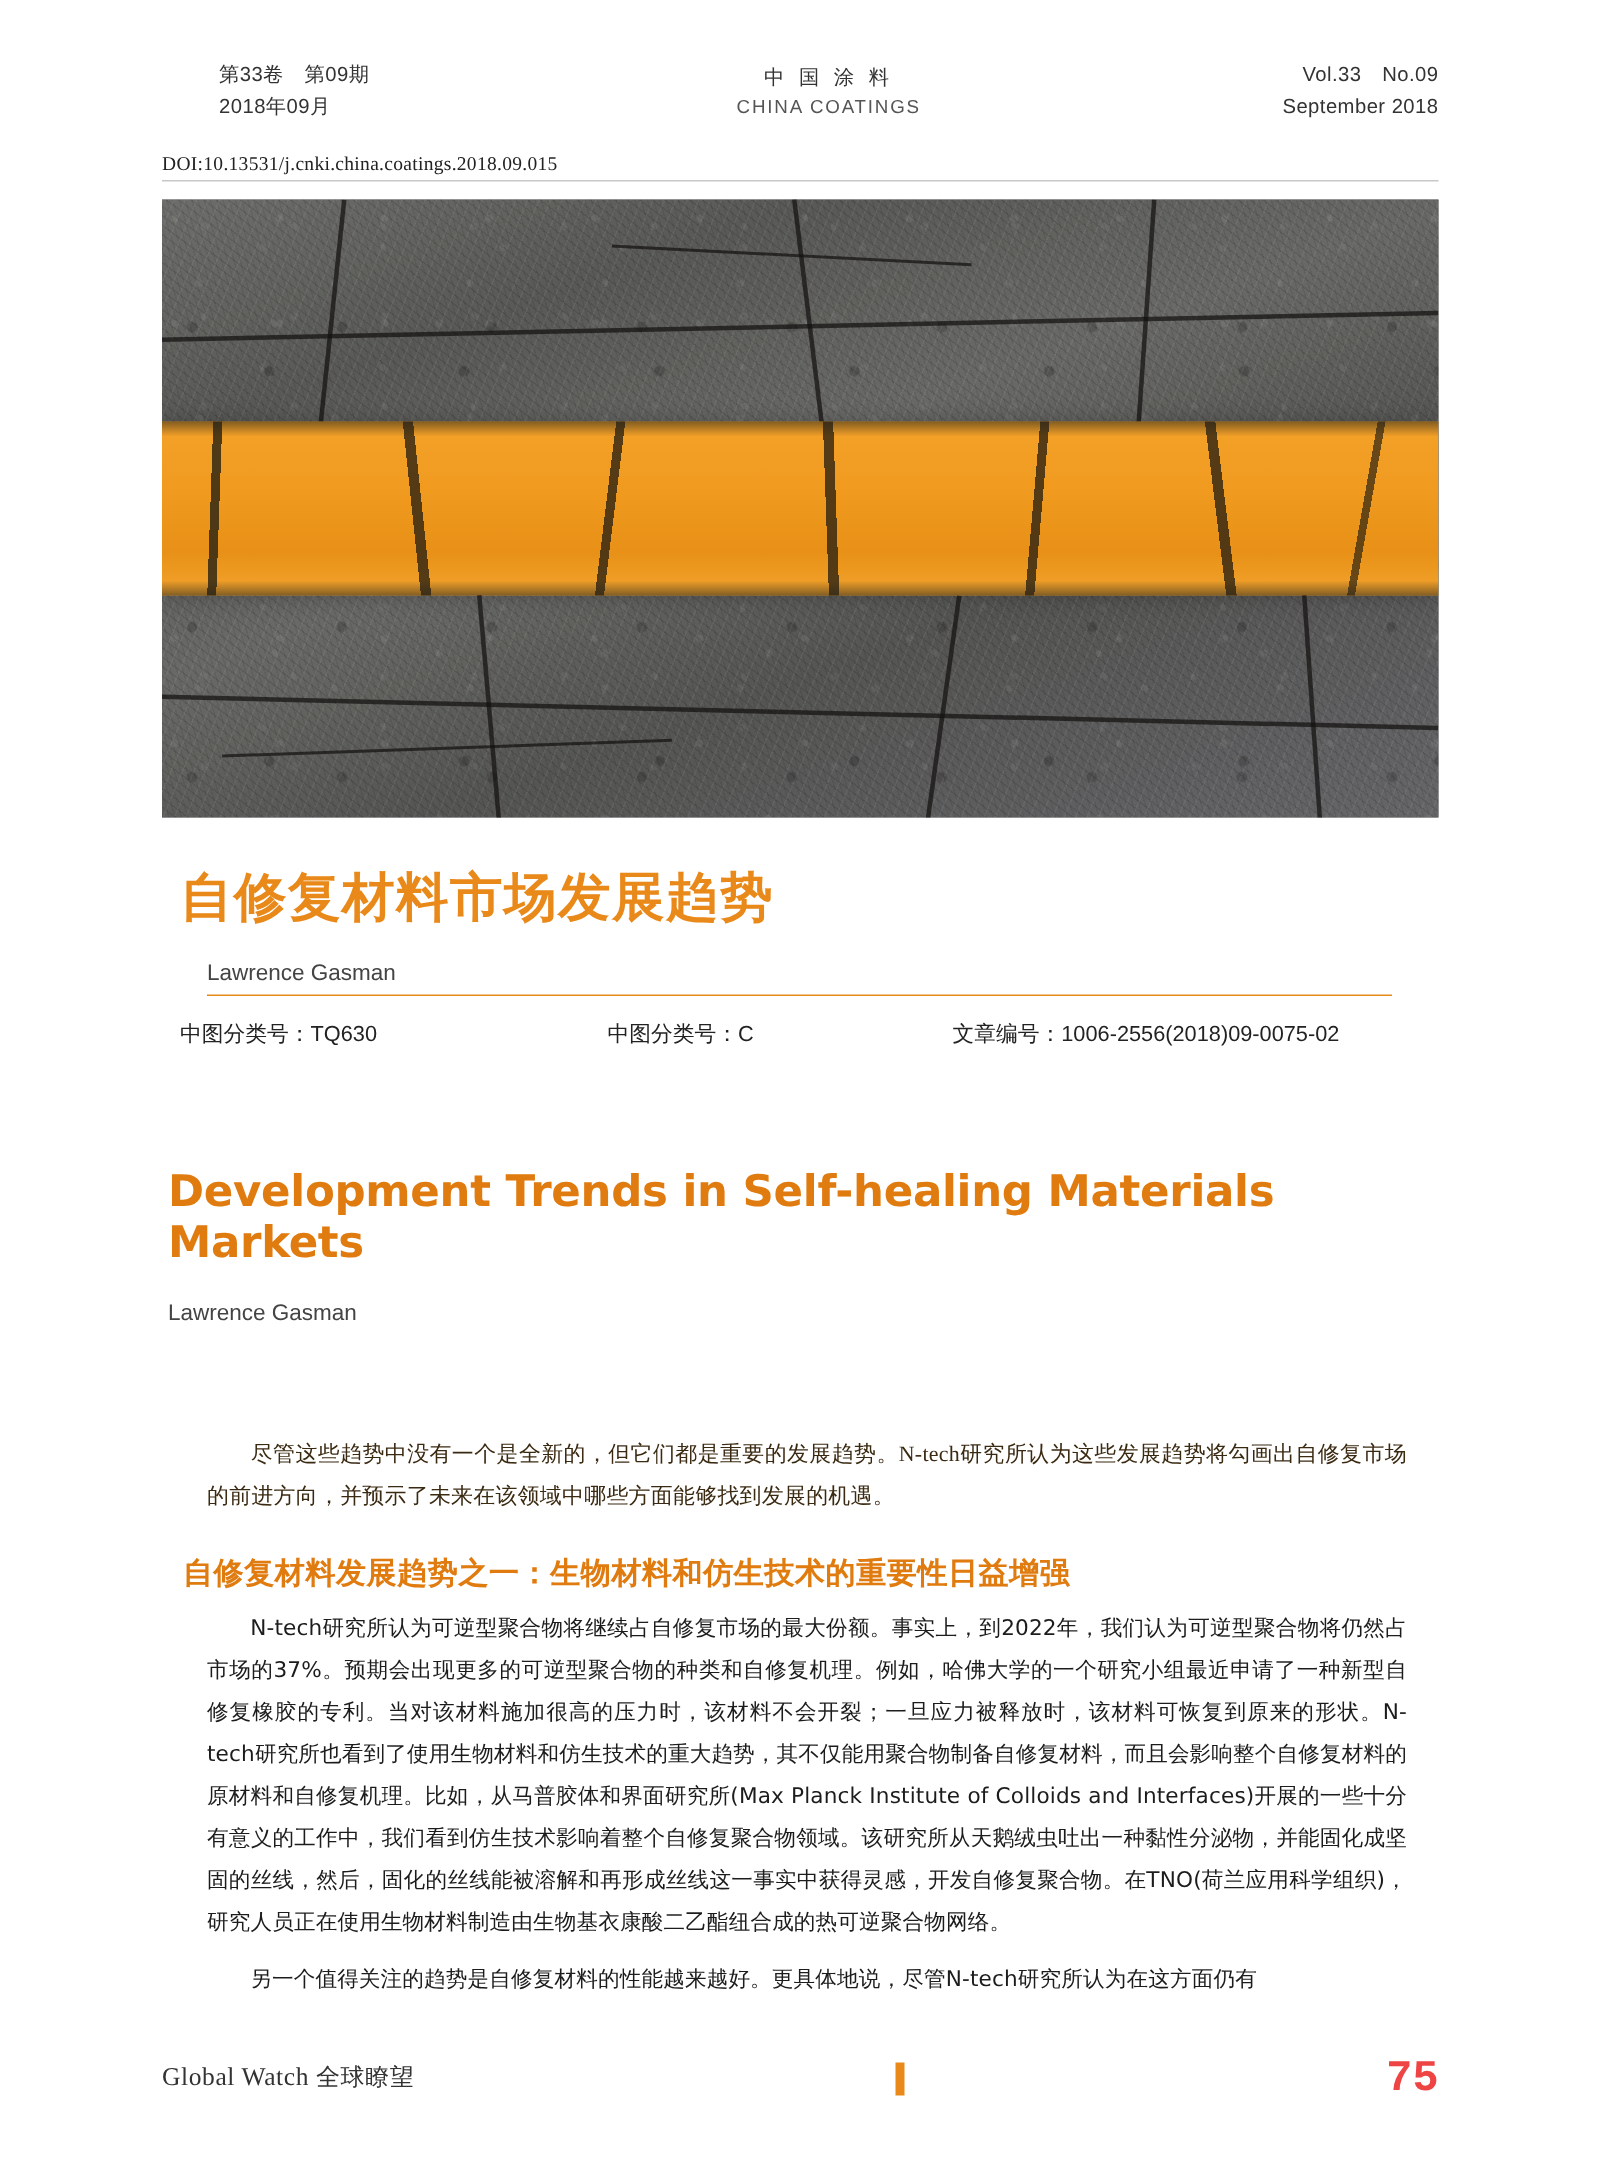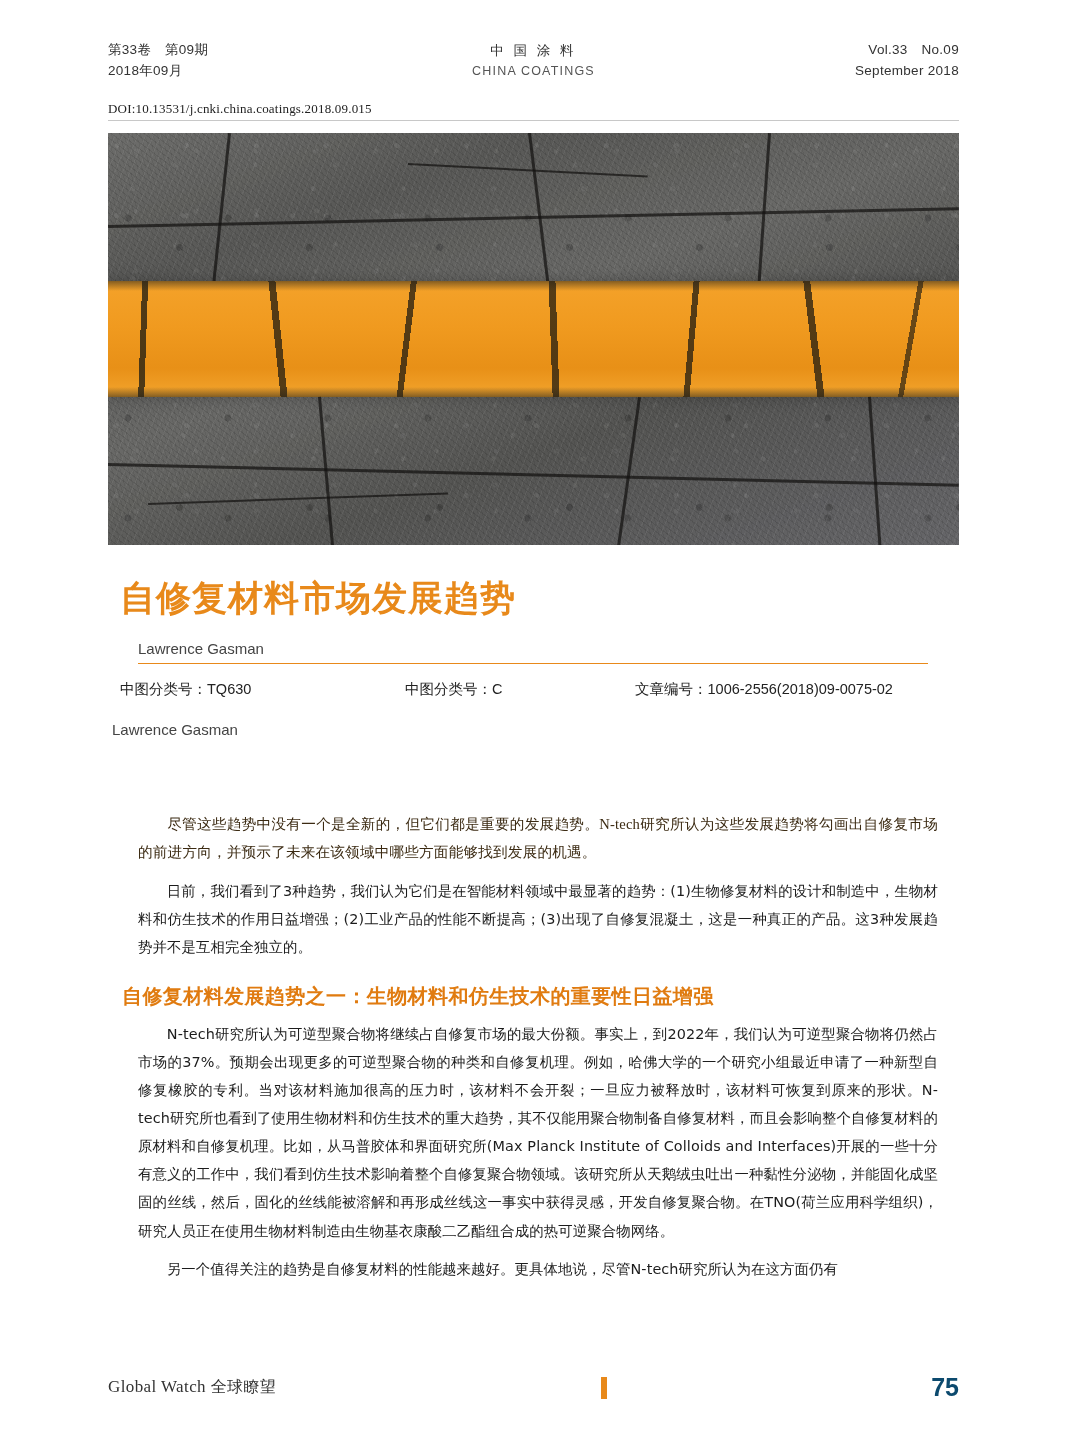--- a/index.html
+++ b/index.html
@@ -15,25 +15,26 @@
     position:relative;
     width:1067px; height:1448px;
     box-sizing:border-box;
     padding:40px 108px 0 108px;
   }
 
   
   .runhead {
     display:flex;
     justify-content:space-between;
-    align-items:center;
+    align-items:flex-end;
     font-family:"Liberation Sans", sans-serif;
     font-size:13.5px;
     color:#333;
     letter-spacing:0.3px;
+    margin-left:38px;
   }
   .runhead .col { line-height:1.55; }
   .runhead .col.left { text-align:left; width:260px; }
   .runhead .col.center { text-align:center; width:300px; }
   .runhead .col.right { text-align:right; width:260px; }
   .runhead .cn-journal { letter-spacing:3px; }
   .runhead .en-journal { letter-spacing:1.2px; color:#555; font-size:12.5px; }
 
   .doi {
     font-family:"Liberation Serif", serif;
@@ -211,24 +212,24 @@
   }
   .footer .label {
     font-family:"Liberation Serif", serif;
     font-size:17px;
     color:#333;
     letter-spacing:0.4px;
   }
   .footer .label .cn { font-family:"DejaVu Sans", sans-serif; font-size:16px; }
   .footer .bar { width:6px; height:22px; background:#e8891a; }
   .footer .pageno {
-    font-family:Liberation Sans, sans-serif;
+    font-family:Liberation Mono, monospace;
     font-weight:bold;
-    font-size:25px;
-    color:#0c4a6e;
+    font-size:29px;
+    color:#ef4444;
   }
 </style>
 </head>
 <body>
 
 <div class="page">
 
   <div class="runhead">
     <div class="col left">
       <div>第33卷　第09期</div>
@@ -269,27 +270,27 @@
   <h1 class="cn-title">自修复材料市场发展趋势</h1>
   <div class="author-cn">Lawrence Gasman</div>
   <div class="rule-orange"></div>
 
   <div class="class-row">
     <div class="c1">中图分类号：TQ630</div>
     <div class="c2">中图分类号：C</div>
     <div class="c3">文章编号：1006-2556(2018)09-0075-02</div>
   </div>
 
+  <h1 class="en-title">Development Trends in Self-healing Materials Markets</h1>
   <div class="author-en">Lawrence Gasman</div>
 
   <div class="abstract">
     <span class="lead">尽管这些趋势中没有一个是全新的，但它们都是重要的发展趋势。N-tech研究所认为这些发展趋势将勾画出自修复市场的前进方向，并预示了未来在该领域中哪些方面能够找到发展的机遇。</span>
   </div>
 
-  <p class="body">日前，我们看到了3种趋势，我们认为它们是在智能材料领域中最显著的趋势：(1)生物修复材料的设计和制造中，生物材料和仿生技术的作用日益增强；(2)工业产品的性能不断提高；(3)出现了自修复混凝土，这是一种真正的产品。这3种发展趋势并不是互相完全独立的。</p>
 
   <h2 class="sub">自修复材料发展趋势之一：生物材料和仿生技术的重要性日益增强</h2>
   <p class="body">N-tech研究所认为可逆型聚合物将继续占自修复市场的最大份额。事实上，到2022年，我们认为可逆型聚合物将仍然占市场的37%。预期会出现更多的可逆型聚合物的种类和自修复机理。例如，哈佛大学的一个研究小组最近申请了一种新型自修复橡胶的专利。当对该材料施加很高的压力时，该材料不会开裂；一旦应力被释放时，该材料可恢复到原来的形状。N-tech研究所也看到了使用生物材料和仿生技术的重大趋势，其不仅能用聚合物制备自修复材料，而且会影响整个自修复材料的原材料和自修复机理。比如，从马普胶体和界面研究所(Max Planck Institute of Colloids and Interfaces)开展的一些十分有意义的工作中，我们看到仿生技术影响着整个自修复聚合物领域。该研究所从天鹅绒虫吐出一种黏性分泌物，并能固化成坚固的丝线，然后，固化的丝线能被溶解和再形成丝线这一事实中获得灵感，开发自修复聚合物。在TNO(荷兰应用科学组织)，研究人员正在使用生物材料制造由生物基衣康酸二乙酯纽合成的热可逆聚合物网络。</p>
 
   <p class="body">另一个值得关注的趋势是自修复材料的性能越来越好。更具体地说，尽管N-tech研究所认为在这方面仍有</p>
 
   <div class="footer">
     <div class="label">
       <span>Global Watch</span>
       <span class="cn">全球瞭望</span>

